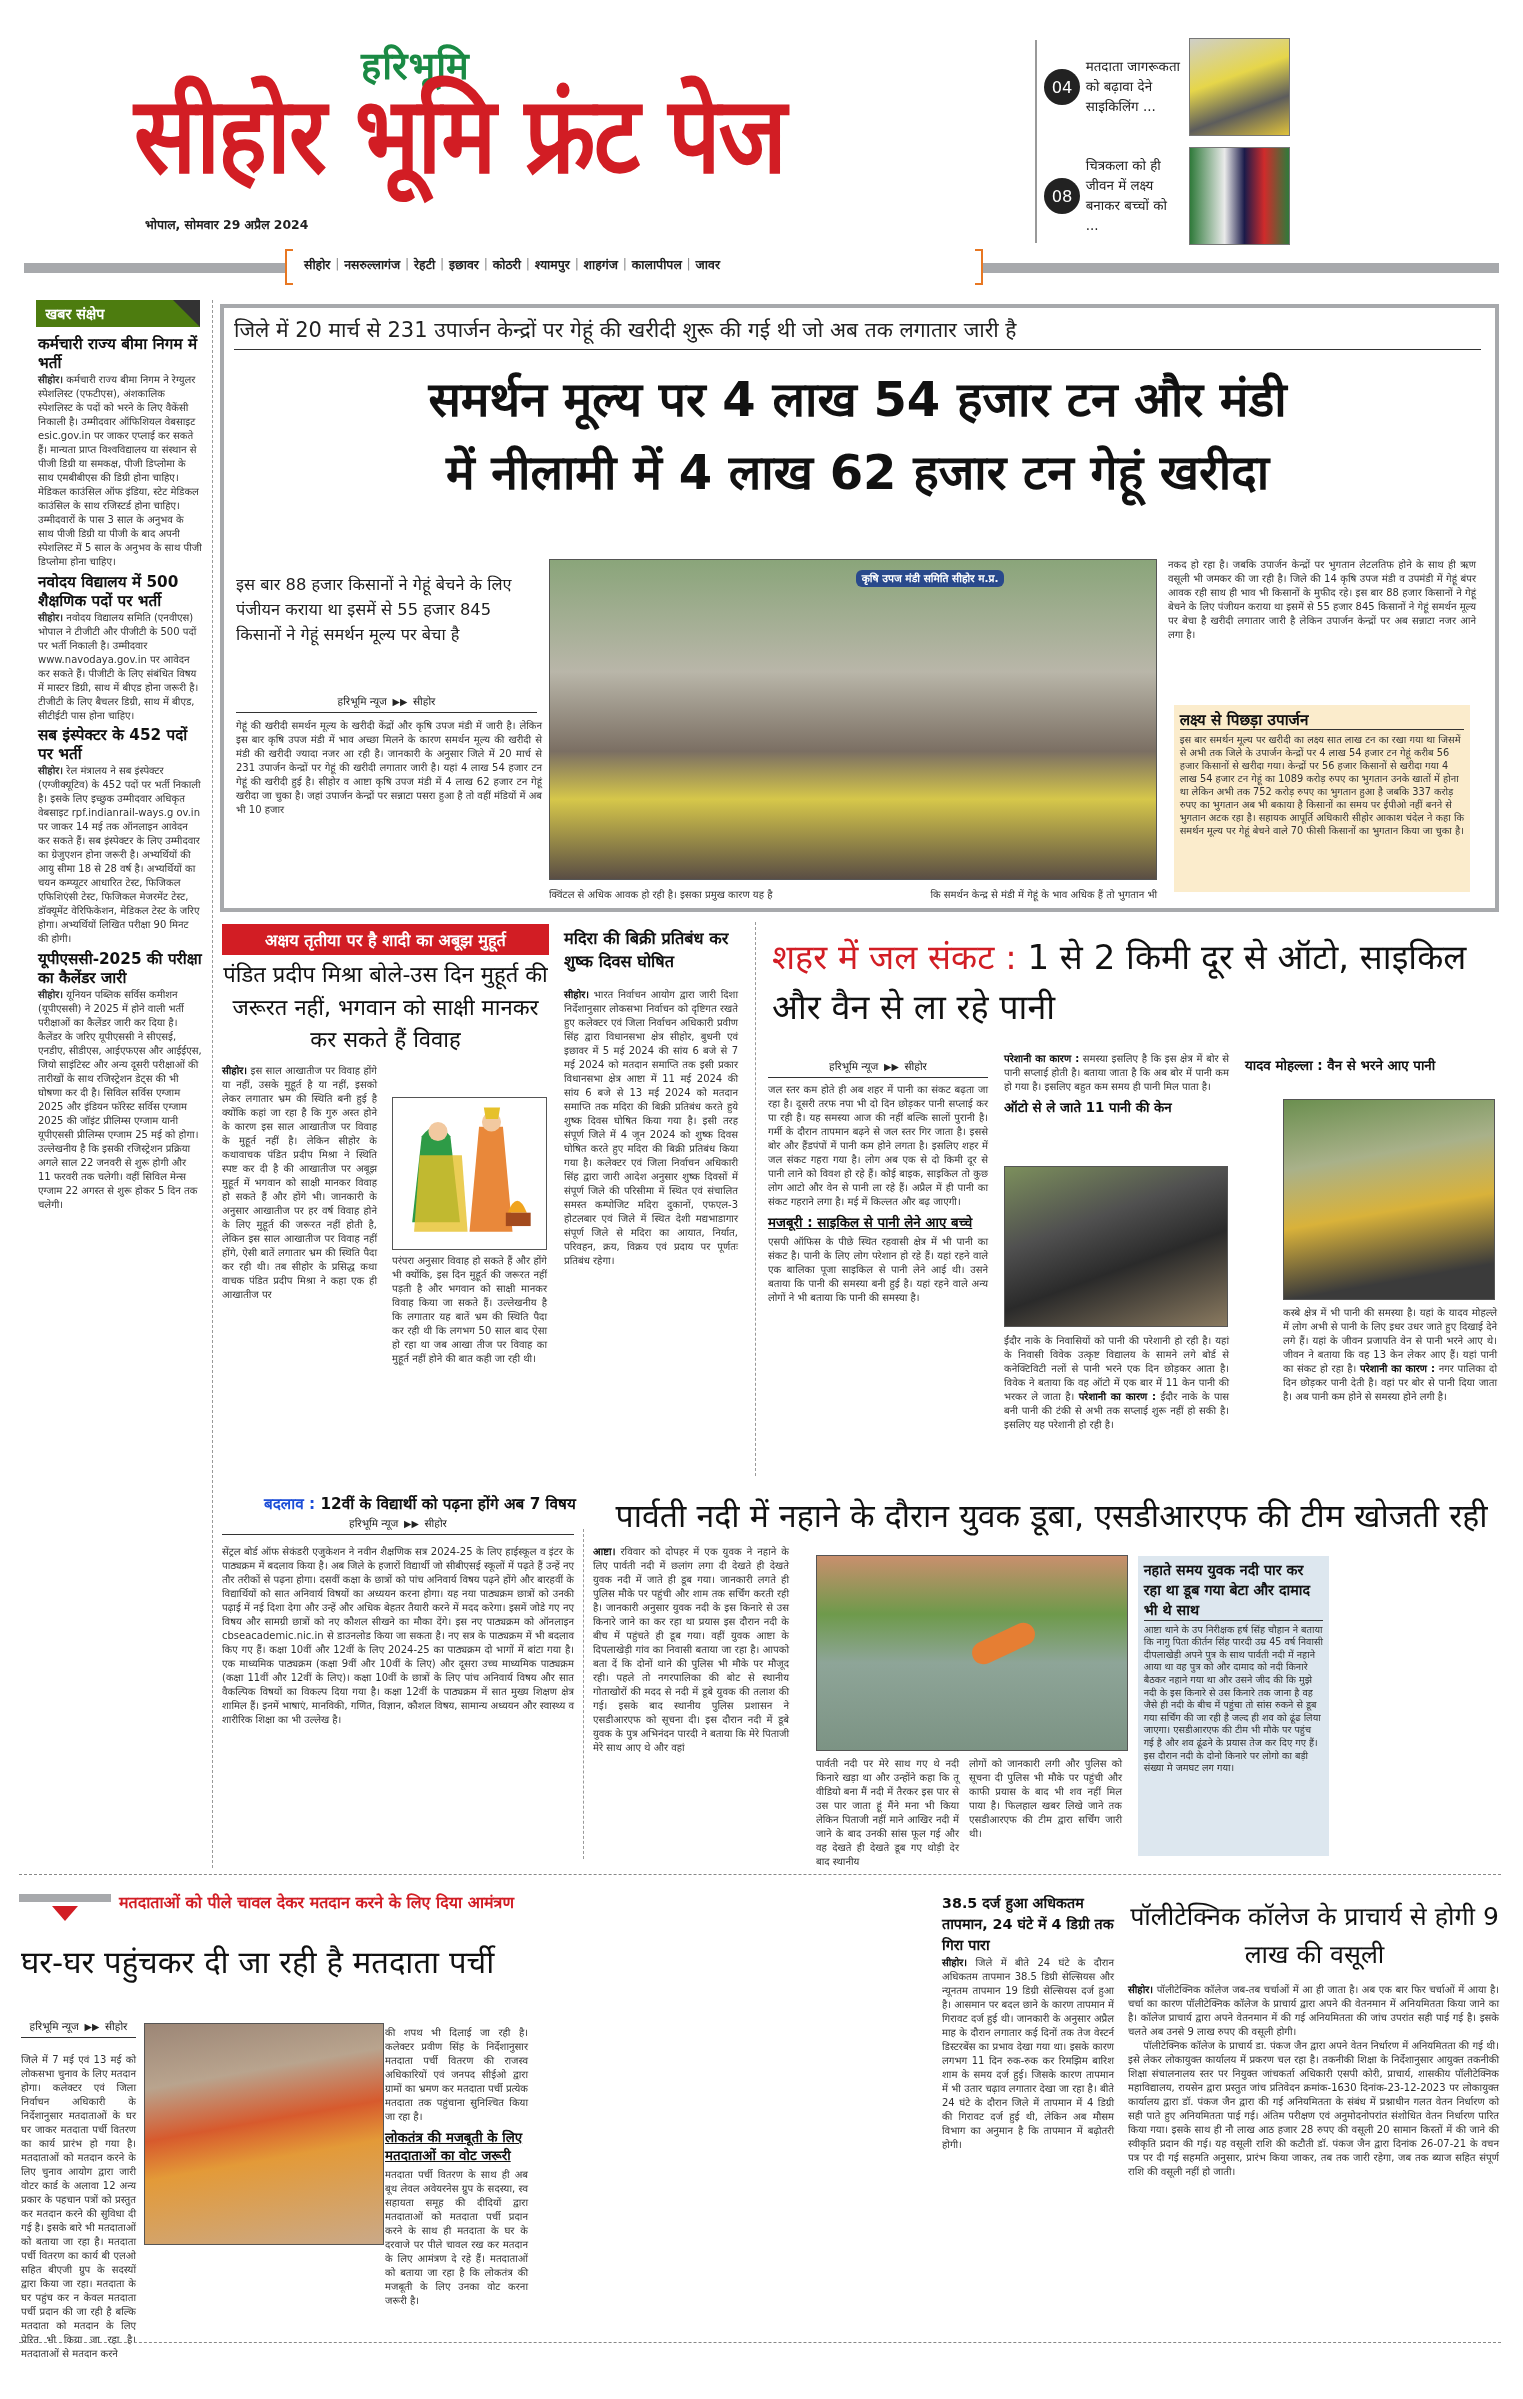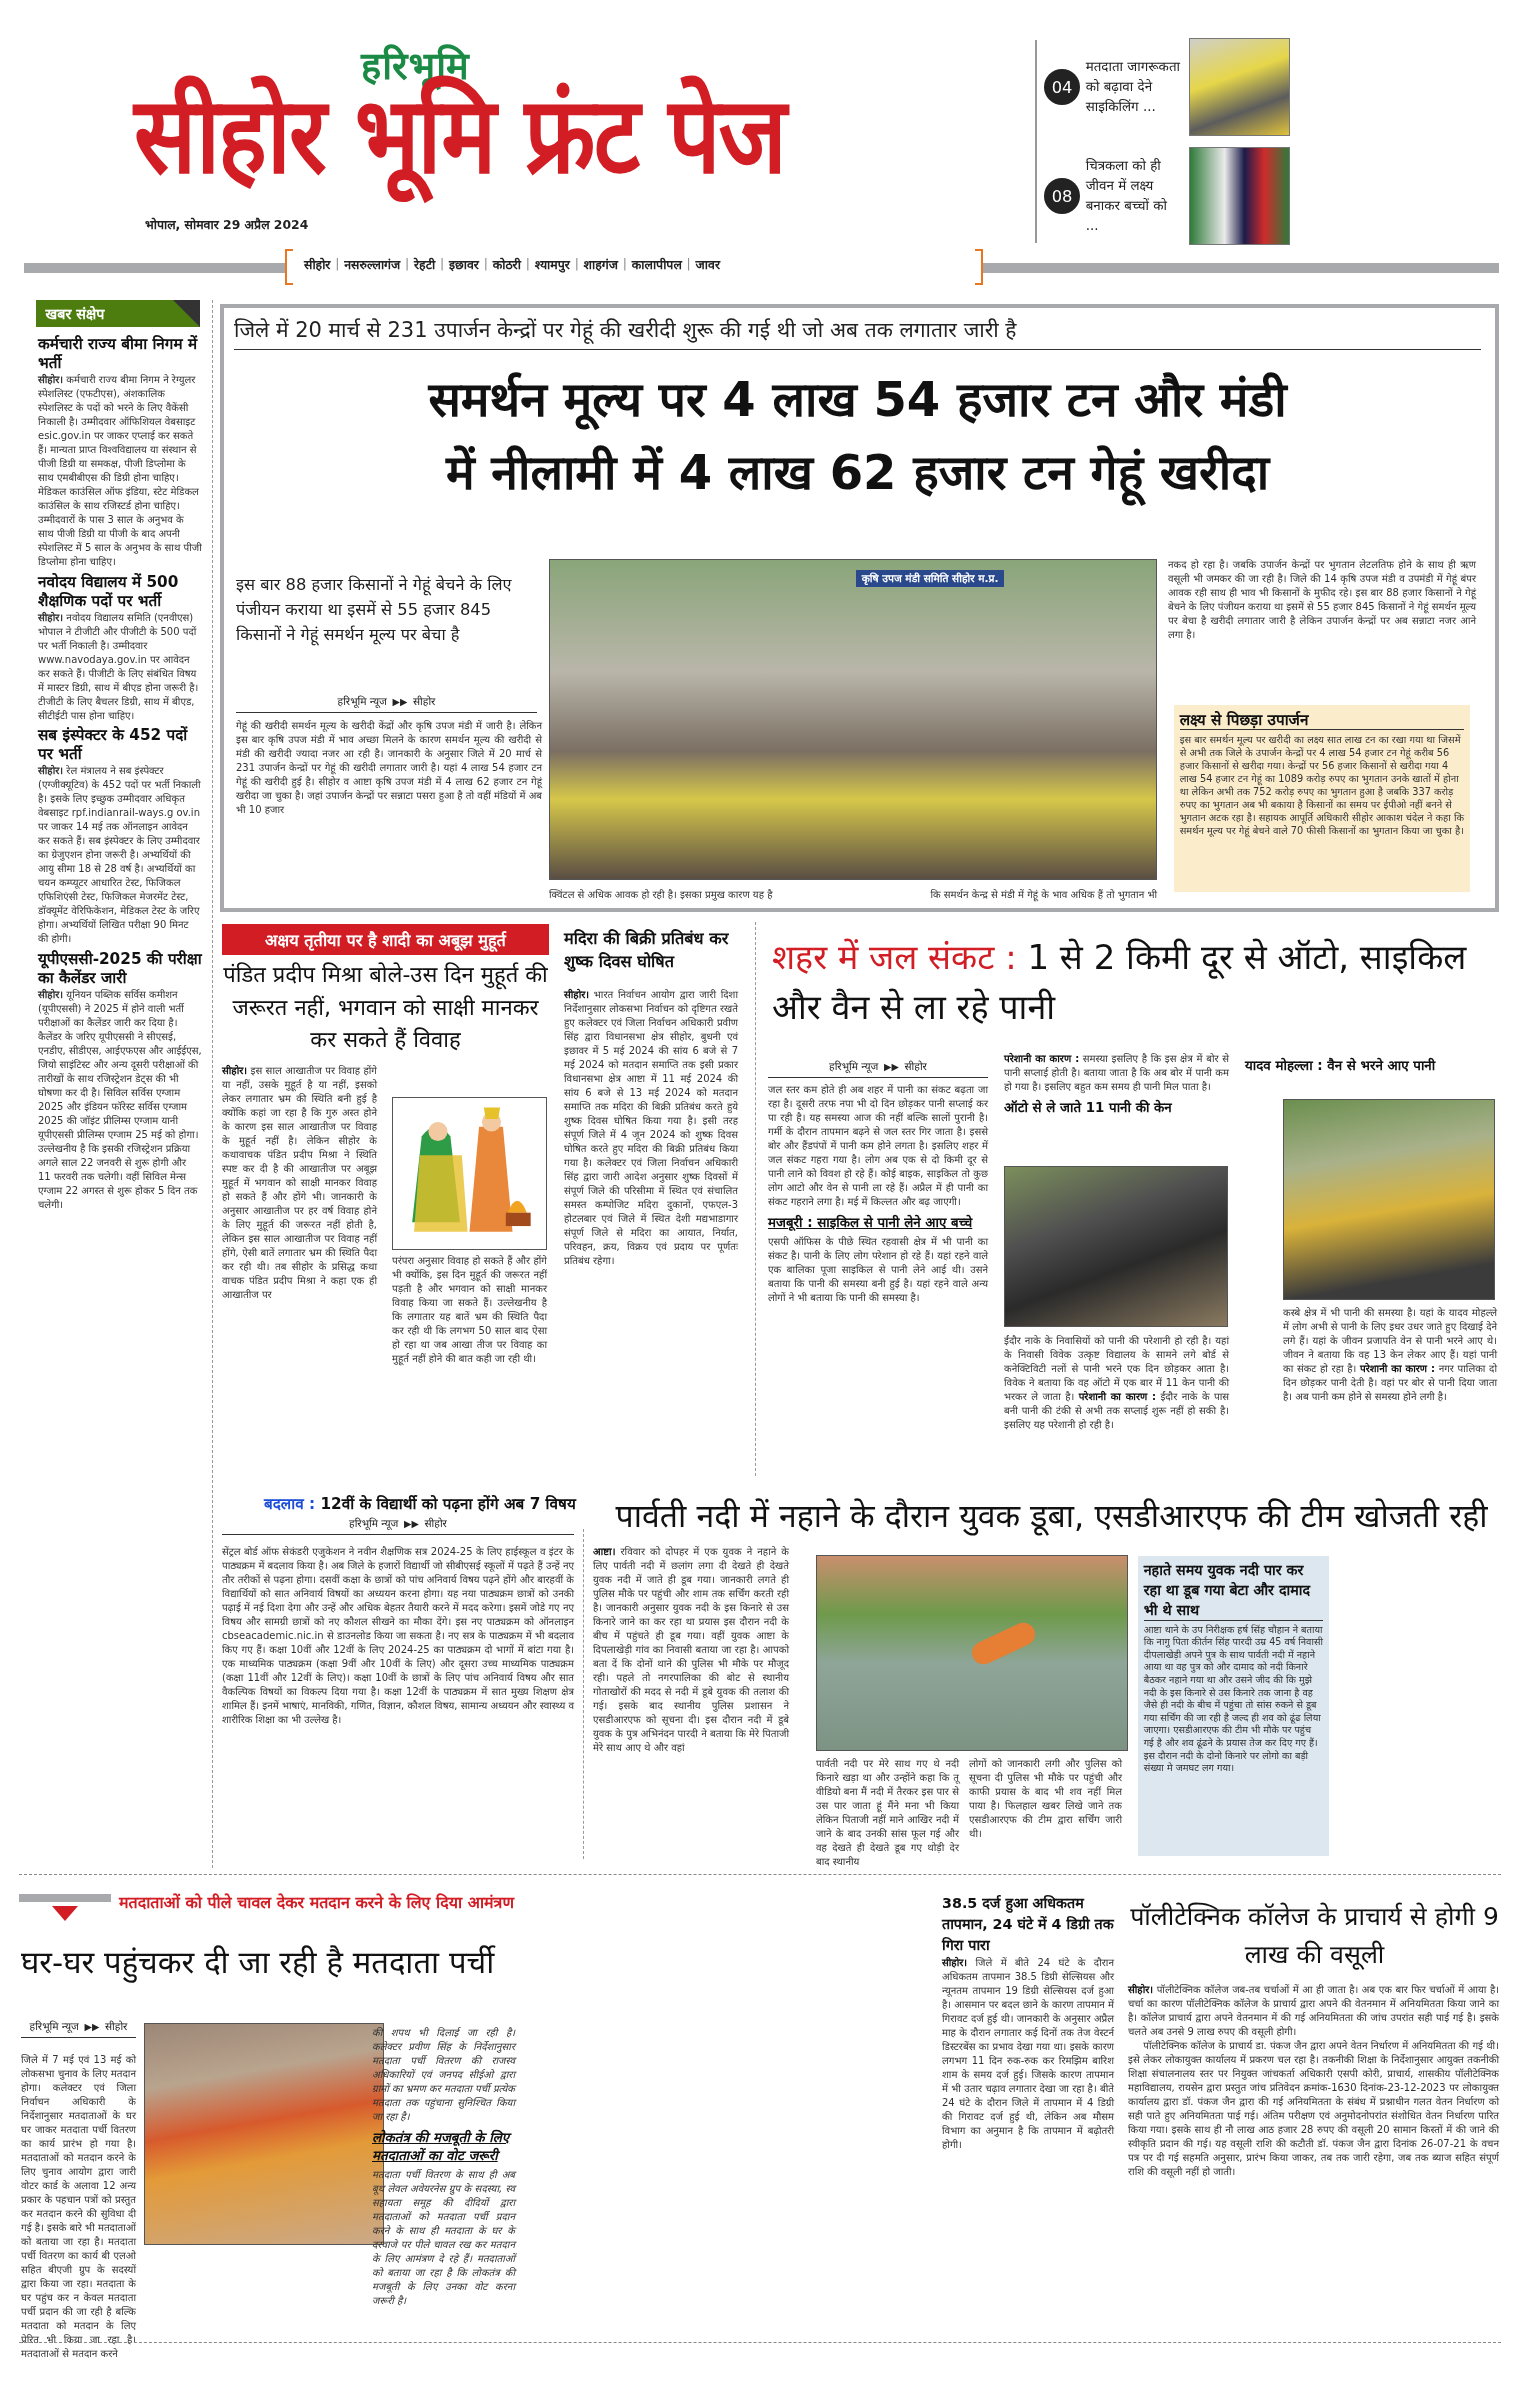--- a/index.html
+++ b/index.html
@@ -40,21 +40,21 @@
   .brief-p { font-size: 10px; line-height: 14px; color: #333; }
 
   
   #lead-box { left: 220px; top: 304px; width: 1279px; height: 608px; border: 4.8px solid #a7a9ac; }
   #lead-kicker { left: 234px; top: 315px; width: 1247px; font-size: 21px; color: #222; text-align: left; border-bottom: 1px solid #333; padding-bottom: 5.7px; }
   #lead-head { left: 234px; top: 363px; width: 1247px; font-size: 48px; font-weight: bold; text-align: center; line-height: 73px; color: #111; }
   #lead-deck { left: 236px; top: 572px; width: 301px; font-size: 16.3px; line-height: 25px; color: #222; }
   #lead-byline { left: 236px; top: 694px; width: 301px; }
   #lead-body1 { left: 236px; top: 719px; width: 306px; }
   #lead-photo { left: 549px; top: 559px; width: 608px; height: 321px; background: linear-gradient(180deg,#8aa57a 0%,#b9b6a9 35%,#7b6f63 60%,#d6c74a 75%,#5a4e44 100%); }
-  #lead-photo .sign { position: absolute; left: 306px; top: 9.6px; background: #29498c; color: #fff; font-size: 10.5px; font-weight: bold; padding: 1.9px 5.7px; }
+  #lead-photo .sign { position: absolute; left: 306px; top: 9.6px; background: #29498c; color: #fff; font-size: 10.5px; font-weight: bold; padding: 1.9px 5.7px; border-radius: 6px; }
   #lead-caption { left: 549px; top: 887px; width: 608px; display: flex; justify-content: space-between; font-size: 10px; color: #333; }
   #lead-body2 { left: 1168px; top: 558px; width: 308px; }
   #target-box { left: 1174px; top: 705px; width: 296px; height: 187px; background: #fbeccc; padding: 3.8px 5.7px; }
   #target-h { font-size: 15.3px; font-weight: bold; color: #111; border-bottom: 1px solid #333; margin-bottom: 2.9px; }
   #target-p { font-size: 9.8px; line-height: 13px; color: #333; }
 
   
   #akshay-tag { left: 222px; top: 924px; width: 327px; height: 31px; background: #d21d24; color: #fff; font-size: 16.3px; font-weight: bold; text-align: center; padding-top: 4.8px; }
   #akshay-head { left: 222px; top: 959px; width: 327px; font-size: 22px; line-height: 32.5px; text-align: center; color: #111; }
   #akshay-c1 { left: 222px; top: 1064px; width: 155px; }
@@ -94,21 +94,21 @@
   #river-box-p { font-size: 9.6px; line-height: 12.6px; color: #333; }
 
   
   #voter-arrow { left: 19px; top: 1894px; width: 92px; height: 7.6px; background: #a7a9ac; }
   #voter-chev { left: 52px; top: 1906px; width: 0; height: 0; border-left: 13.4px solid transparent; border-right: 13.4px solid transparent; border-top: 15.3px solid #d21d24; }
   #voter-kicker { left: 119px; top: 1891px; font-size: 16px; font-weight: bold; color: #d21d24; }
   #voter-head { left: 21px; top: 1940px; font-size: 31px; color: #111; }
   #voter-byline { left: 21px; top: 2019px; width: 115px; }
   #voter-c1 { left: 21px; top: 2053px; width: 115px; }
   #voter-photo { left: 144px; top: 2023px; width: 240px; height: 222px; background: linear-gradient(170deg,#9c8676 0%,#b9a48e 25%,#d75a2d 45%,#e39a38 60%,#caa988 100%); }
-  #voter-c2 { left: 372px; top: 2026px; width: 143px; font-style: italic; }
+  #voter-c2 { left: 385px; top: 2026px; width: 143px; }
 
   
   #temp-head { left: 942px; top: 1893px; width: 172px; font-size: 14.3px; line-height: 21px; font-weight: bold; color: #111; }
   #temp-body { left: 942px; top: 1956px; width: 172px; }
 
   
   #poly-head { left: 1128px; top: 1898px; width: 373px; font-size: 25px; line-height: 38px; text-align: center; color: #111; }
   #poly-body { left: 1128px; top: 1983px; width: 371px; }
 </style>
 </head>

